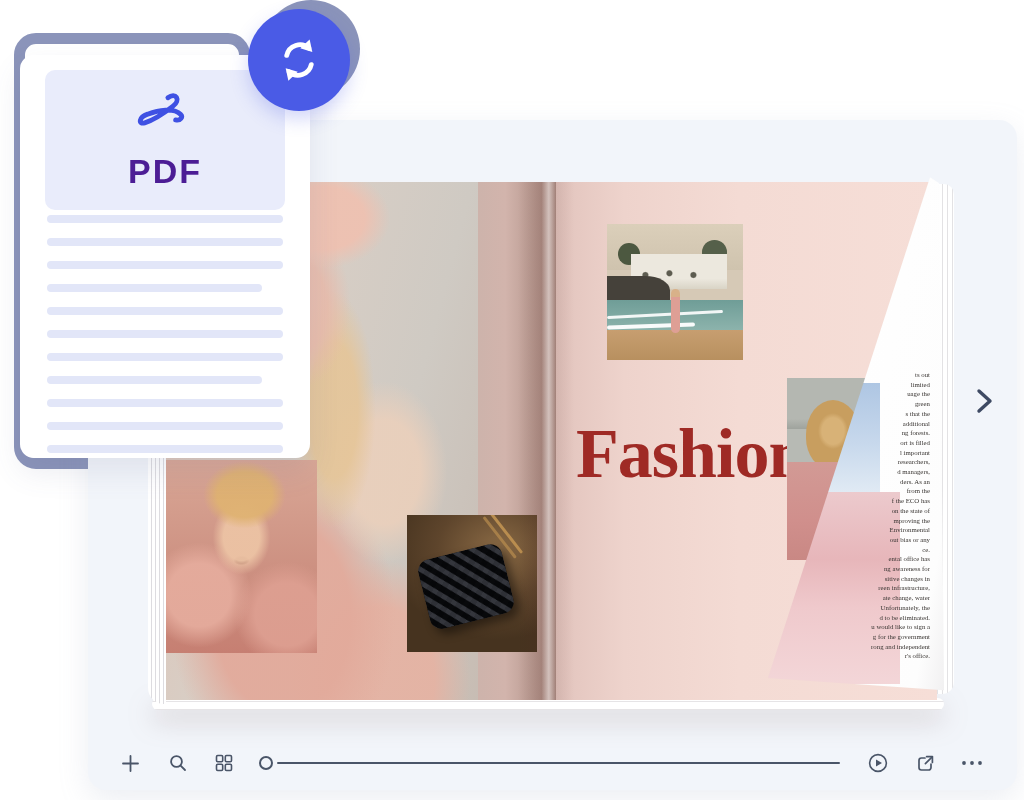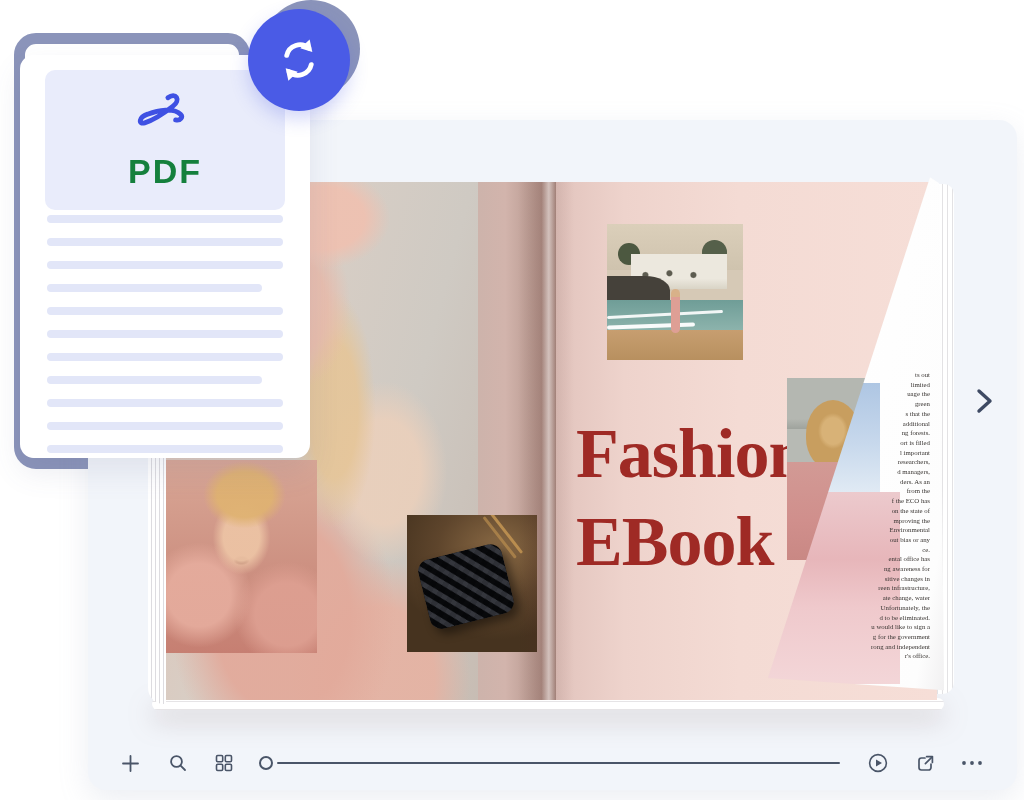--- a/index.html
+++ b/index.html
@@ -110,21 +110,21 @@
   
   .tbi{position:absolute;width:26px;height:26px;display:flex;align-items:center;justify-content:center;cursor:pointer;}
   .slider-track{position:absolute;left:189px;top:642px;width:563px;height:2px;background:#4a5568;border-radius:2px;cursor:pointer;}
   .slider-knob{position:absolute;left:171px;top:636px;width:10px;height:10px;border:2px solid #4a5568;border-radius:50%;background:#f2f5fa;cursor:pointer;}
 
   
   .pdf-card{position:absolute;left:20px;top:55px;width:290px;height:403px;background:#ffffff;border-radius:14px;z-index:5;
     box-shadow:0 14px 30px rgba(90,100,140,.12);}
   .pdf-badge{position:absolute;left:25px;top:15px;width:240px;height:140px;border-radius:10px;background:#e9ecfb;
     display:flex;flex-direction:column;align-items:center;justify-content:center;}
-  .pdf-label{font-weight:700;font-size:34px;letter-spacing:2px;color:#15803d;margin-top:4px;}
+  .pdf-label{font-weight:700;font-size:34px;letter-spacing:2px;color:#4c1d95;margin-top:4px;}
   .pdf-lines{position:absolute;left:27px;top:145px;width:236px;}
   .pdf-line{height:8px;border-radius:4px;background:#e2e6f8;margin-top:15px;}
 
   
   .sync-btn{position:absolute;left:248px;top:9px;width:102px;height:102px;border-radius:50%;background:#4a5be6;z-index:7;
     display:flex;align-items:center;justify-content:center;cursor:pointer;box-shadow:0 8px 18px rgba(74,91,230,.25);}
 </style>
 </head>
 <body>
 
@@ -158,21 +158,20 @@
           <div class="beach-sea">
             <div class="beach-wave1"></div>
             <div class="beach-wave2"></div>
           </div>
           <div class="beach-sand"></div>
           <div class="beach-lady"></div>
         </div>
 
         <div class="book-title">
           <div>Fashion</div>
-          <div>EBook</div>
         </div>
 
         <div class="covered-photo">
           <div class="covered-sea"></div>
           <div class="covered-hair"></div>
           <div class="covered-dress"></div>
         </div>
       </div>
 
       <div class="gutter"></div>

